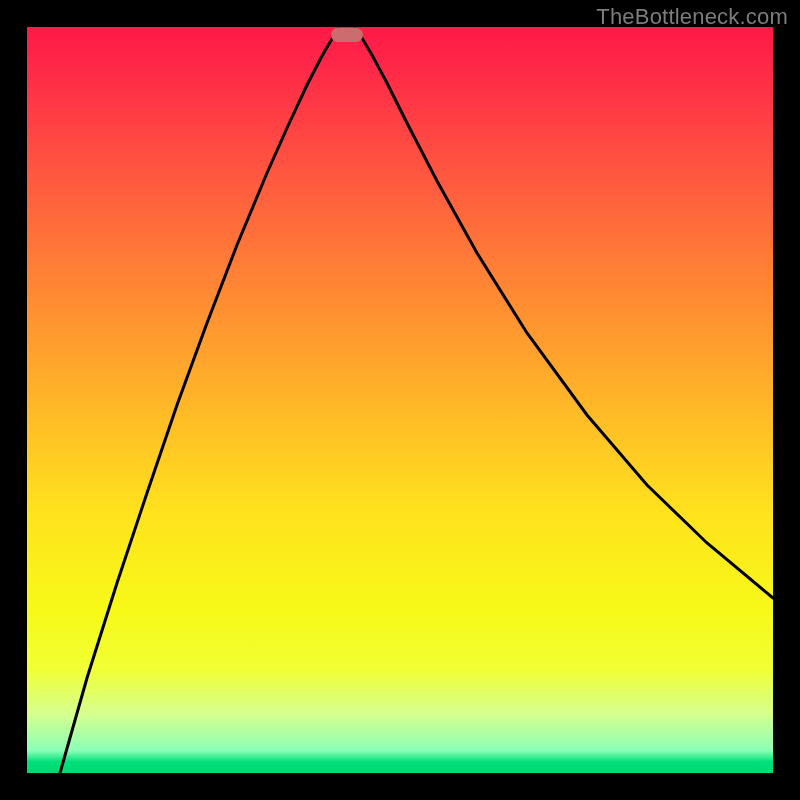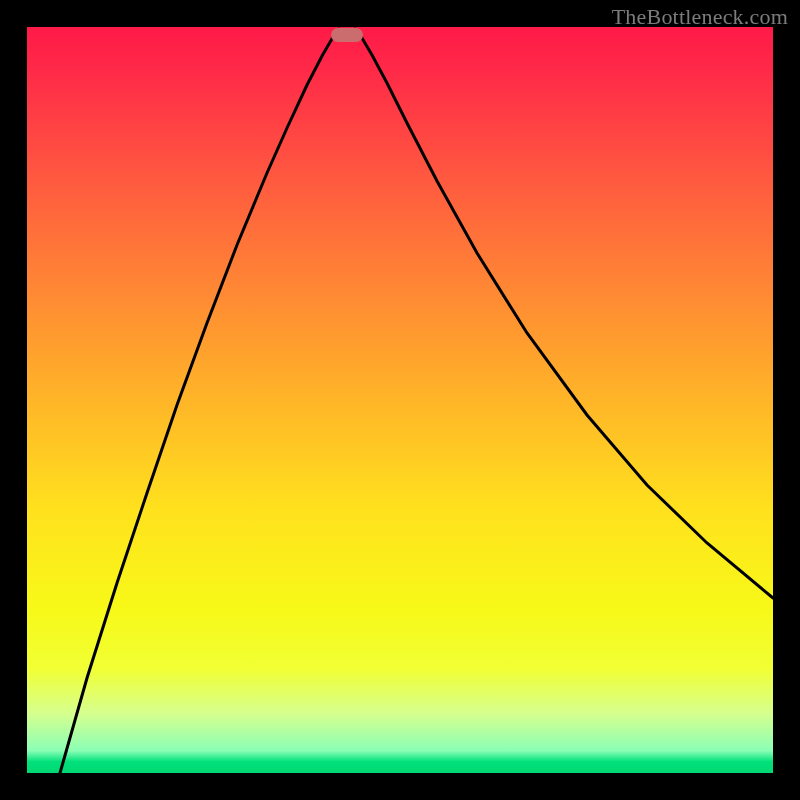--- a/index.html
+++ b/index.html
@@ -34,21 +34,20 @@
   }
   .watermark {
     position: absolute;
     top: 4px;
     right: 12px;
     color: #7c7c7c;
     font-size: 22px;
     letter-spacing: 0.2px;
     font-weight: 400;
     user-select: none;
-    font-family: Liberation Serif, serif;
   }
   svg.curves {
     position: absolute;
     left: 0;
     top: 0;
     width: 746px;
     height: 746px;
   }
   .marker {
     position: absolute;

